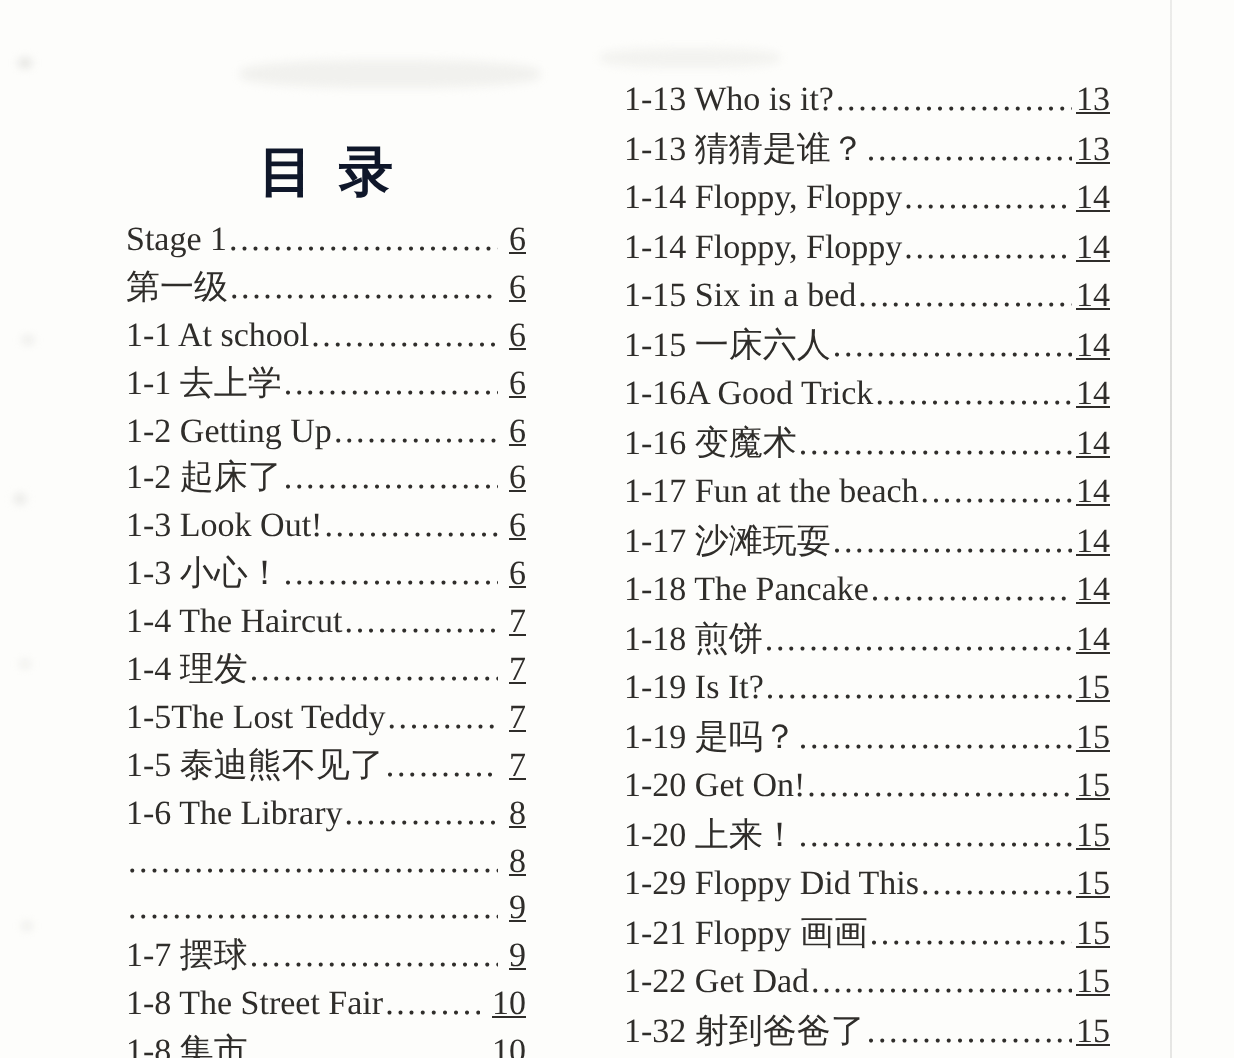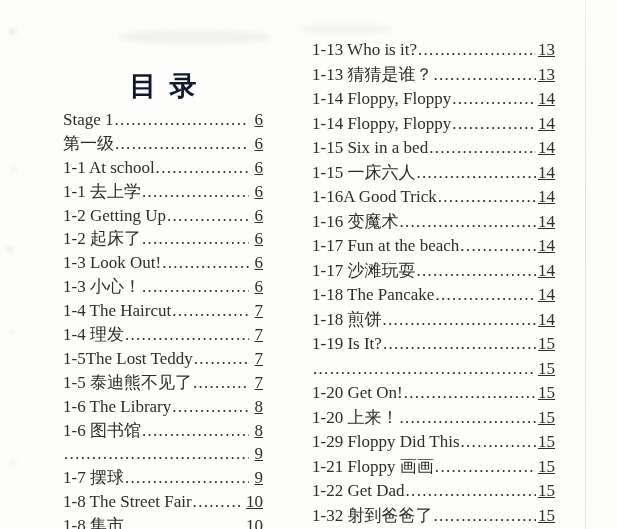--- a/index.html
+++ b/index.html
@@ -148,21 +148,20 @@
         <span class="pagenum">7</span>
       </div>
 
       <div class="entry">
         <span class="label">1-6 The Library</span>
         <span class="leader"></span>
         <span class="pagenum">8</span>
       </div>
 
       <div class="entry">
-        <span class="label">1-6 图书馆</span>
         <span class="leader"></span>
         <span class="pagenum">8</span>
       </div>
 
       <div class="entry">
         <span class="leader"></span>
         <span class="pagenum">9</span>
       </div>
 
       <div class="entry">
@@ -258,20 +257,21 @@
         <span class="pagenum">14</span>
       </div>
 
       <div class="entry">
         <span class="label">1-19 Is It?</span>
         <span class="leader"></span>
         <span class="pagenum">15</span>
       </div>
 
       <div class="entry">
+        <span class="label">1-19 是吗？</span>
         <span class="leader"></span>
         <span class="pagenum">15</span>
       </div>
 
       <div class="entry">
         <span class="label">1-20 Get On!</span>
         <span class="leader"></span>
         <span class="pagenum">15</span>
       </div>
 

